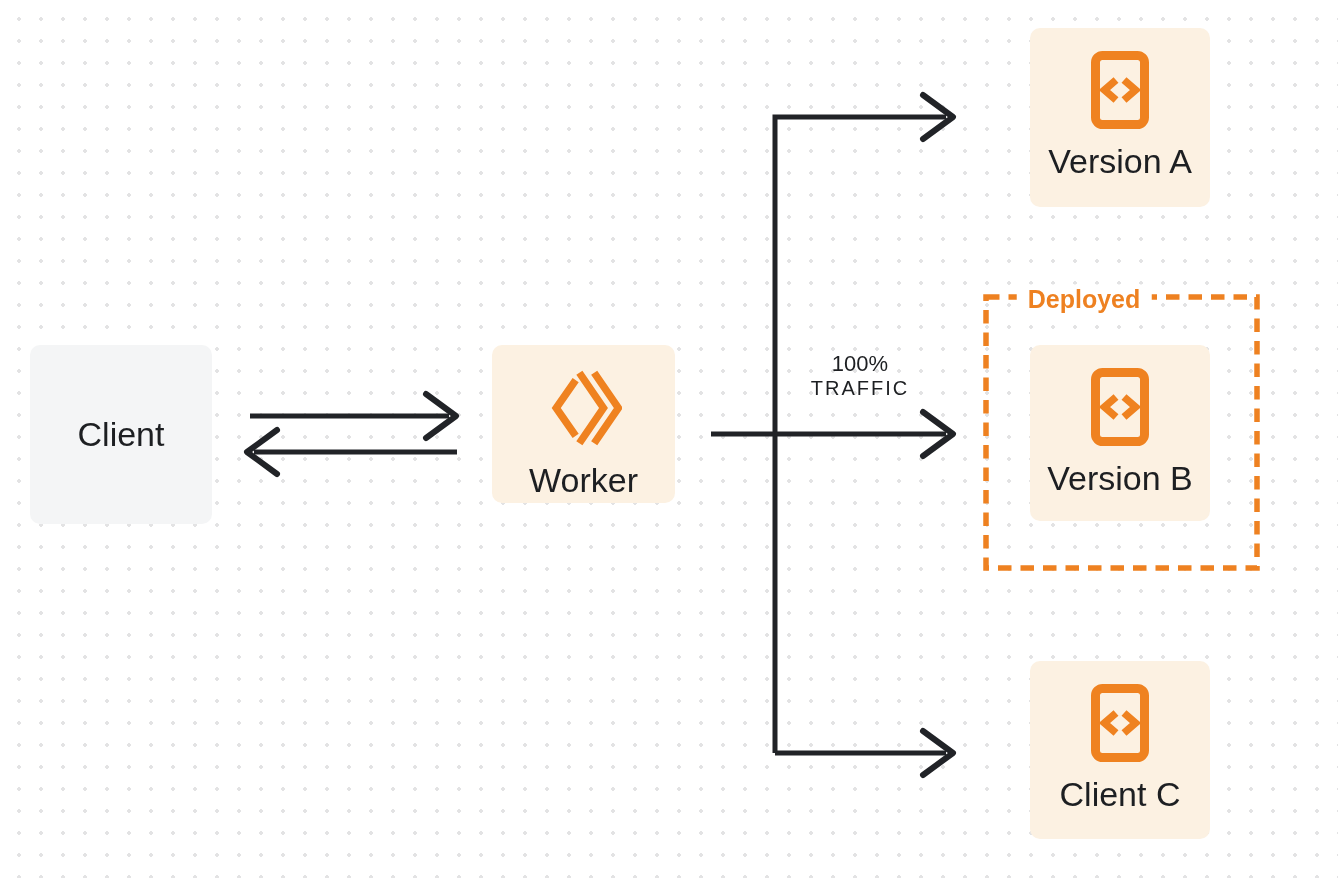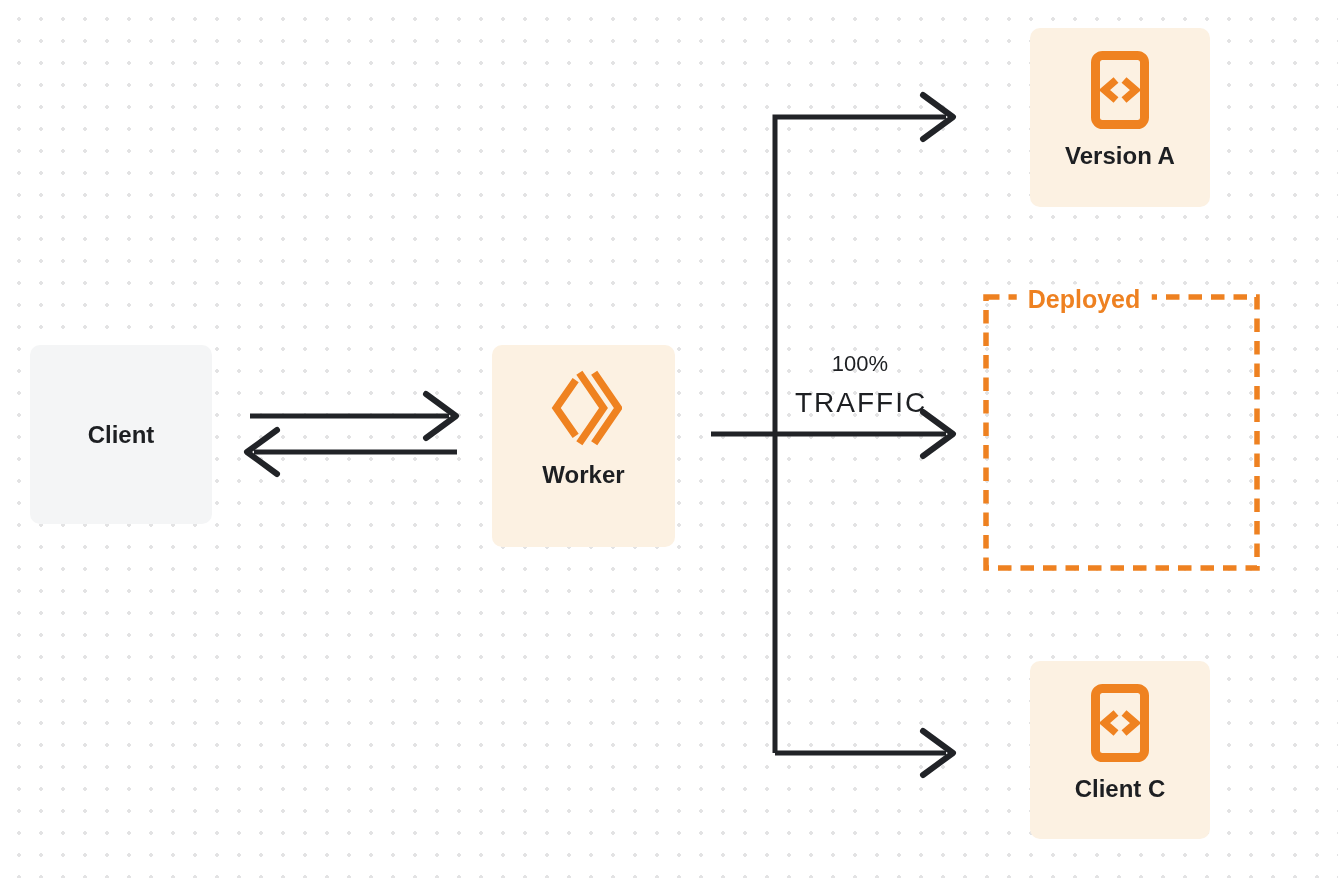--- a/index.html
+++ b/index.html
@@ -45,35 +45,35 @@
   }
   .node {
     position: absolute;
     border-radius: 10px;
     display: flex;
     flex-direction: column;
     align-items: center;
     box-sizing: border-box;
   }
   .node .label {
-    font-weight: 700;
-    font-size: 24px;
+    font-weight: 400;
+    font-size: 34px;
     color: #1d1f22;
     white-space: nowrap;
   }
   .node-client {
     left: 30px; top: 345px;
     width: 182px; height: 179px;
     background: #f4f5f6;
     justify-content: center;
     text-align: right;
   }
   .node-worker {
     left: 492px; top: 345px;
-    width: 183px; height: 202px;
+    width: 183px; height: 158px;
     background: #fcf1e2;
   }
   .node-worker .icon-wrap { margin-top: 22px; height: 82px; }
   .node-worker .label { margin-top: 12px; }
   .node-version {
     width: 180px; height: 178px;
     background: #fcf1e2;
   }
   .node-version .icon-wrap { margin-top: 23px; height: 78px; }
   .node-version .label { margin-top: 13px; }
@@ -98,22 +98,21 @@
     text-align: center;
     color: #1d1f22;
     font-weight: 400;
   }
   .traffic-label .pct {
     display: block;
     font-size: 22px;
   }
   .traffic-label .word {
     display: block;
-    margin-top: 10px;
-    font-size: 28px;
+    font-size: 20px;
     letter-spacing: 2px;
   }
   .orange-stroke { stroke: #EF8220; fill: none; }
 </style>
 </head>
 <body>
 
 <div class="stage">
 
   <svg class="connectors" viewBox="0 0 1338 878">
@@ -155,20 +154,30 @@
     <span class="icon-wrap">
       <svg width="58" height="78" viewBox="0 0 58 78">
         <rect class="orange-stroke" stroke-width="9" x="4.5" y="4.5" width="49" height="69" rx="7"></rect>
         <path class="orange-stroke" stroke-width="7.5" stroke-linejoin="miter" d="M25,29 L13.5,39 L25,49"></path>
         <path class="orange-stroke" stroke-width="7.5" stroke-linejoin="miter" d="M33,29 L44.5,39 L33,49"></path>
       </svg>
     </span>
     <span class="label">Version A</span>
   </div>
 
+  <div class="node node-version pos-version-b">
+    <span class="icon-wrap">
+      <svg width="58" height="78" viewBox="0 0 58 78">
+        <rect class="orange-stroke" stroke-width="9" x="4.5" y="4.5" width="49" height="69" rx="7"></rect>
+        <path class="orange-stroke" stroke-width="7.5" stroke-linejoin="miter" d="M25,29 L13.5,39 L25,49"></path>
+        <path class="orange-stroke" stroke-width="7.5" stroke-linejoin="miter" d="M33,29 L44.5,39 L33,49"></path>
+      </svg>
+    </span>
+    <span class="label">Version B</span>
+  </div>
 
   <div class="node node-version pos-version-c">
     <span class="icon-wrap">
       <svg width="58" height="78" viewBox="0 0 58 78">
         <rect class="orange-stroke" stroke-width="9" x="4.5" y="4.5" width="49" height="69" rx="7"></rect>
         <path class="orange-stroke" stroke-width="7.5" stroke-linejoin="miter" d="M25,29 L13.5,39 L25,49"></path>
         <path class="orange-stroke" stroke-width="7.5" stroke-linejoin="miter" d="M33,29 L44.5,39 L33,49"></path>
       </svg>
     </span>
     <span class="label">Client C</span>

